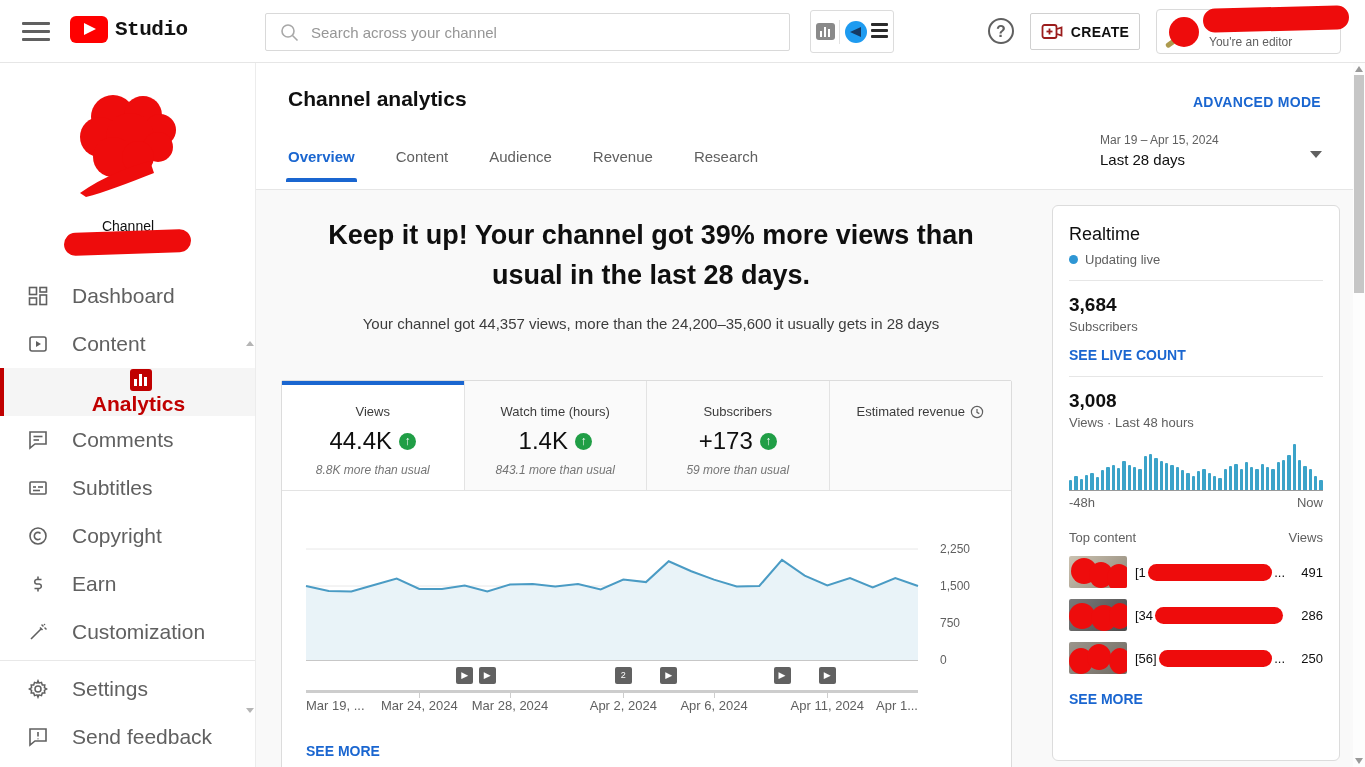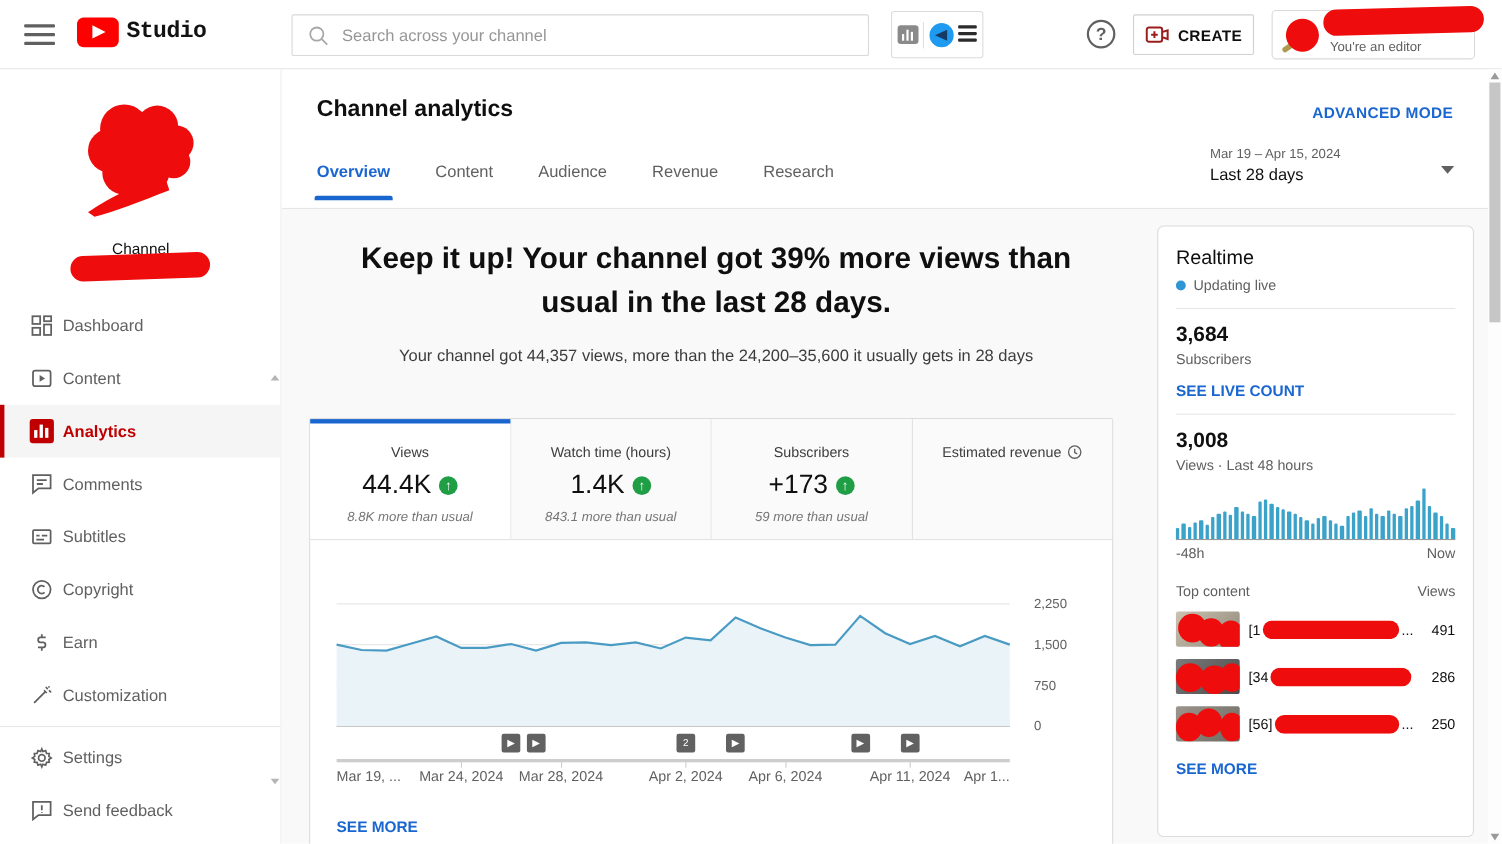--- a/index.html
+++ b/index.html
@@ -51,22 +51,22 @@
   .sidebar { position:absolute; left:0; top:63px; width:256px; height:704px; background:#fff;
     border-right:1px solid #ececec; }
   .chan-avatar { position:absolute; left:58px; top:22px; }
   .chan-label { position:absolute; left:0; top:155px; width:256px; text-align:center; font-size:14px; color:#0f0f0f; }
   .chan-redact { position:absolute; left:64px; top:168px; width:127px; height:23px; background:#ee0c0c;
     border-radius:12px; transform:rotate(-2deg); }
   .menu { position:absolute; left:0; top:209px; width:255px; }
   .menu-item { position:relative; height:48px; display:flex; align-items:center; cursor:pointer; }
   .menu-item .mi-icon { width:24px; height:24px; margin-left:26px; display:flex; align-items:center;
     justify-content:center; color:#606060; }
-  .menu-item .mi-label { margin-left:7px; font-size:15px; color:#606060; }
-  .menu-item.active { background:#f5f5f5; }
+  .menu-item .mi-label { margin-left:22px; font-size:21px; color:#606060; }
+  .menu-item.active { background:#f5f5f5;flex-direction:column; }
   .menu-item.active:before { content:""; position:absolute; left:0; top:0; width:4px; height:48px; background:#c00000; }
   .menu-item.active .mi-label { color:#c00000; font-weight:bold; }
   .menu-divider { border-top:1px solid #e8e8e8; margin:4px 0; }
   .an-icon { width:22px; height:22px; background:#c00000; border-radius:3px; position:relative; }
   .an-icon i { position:absolute; bottom:5px; width:3px; background:#fff; }
   .sb-arrow { position:absolute; left:246px; width:0; height:0; }
   .sb-arrow.up { top:278px; border-left:4px solid transparent; border-right:4px solid transparent;
     border-bottom:5px solid #b5b5b5; }
   .sb-arrow.down { top:645px; border-left:4px solid transparent; border-right:4px solid transparent;
     border-top:5px solid #b5b5b5; }

